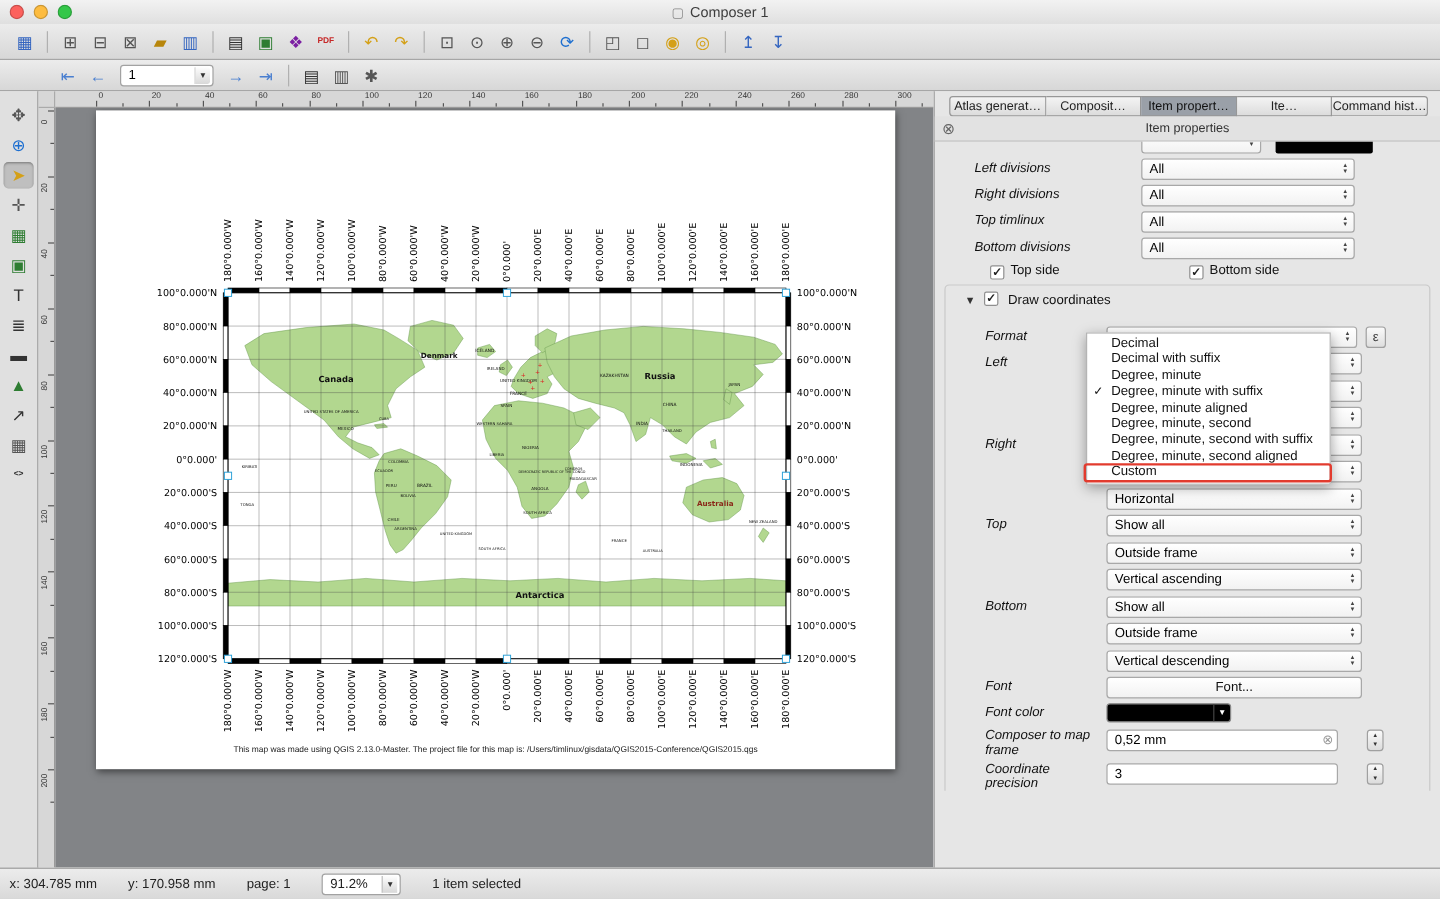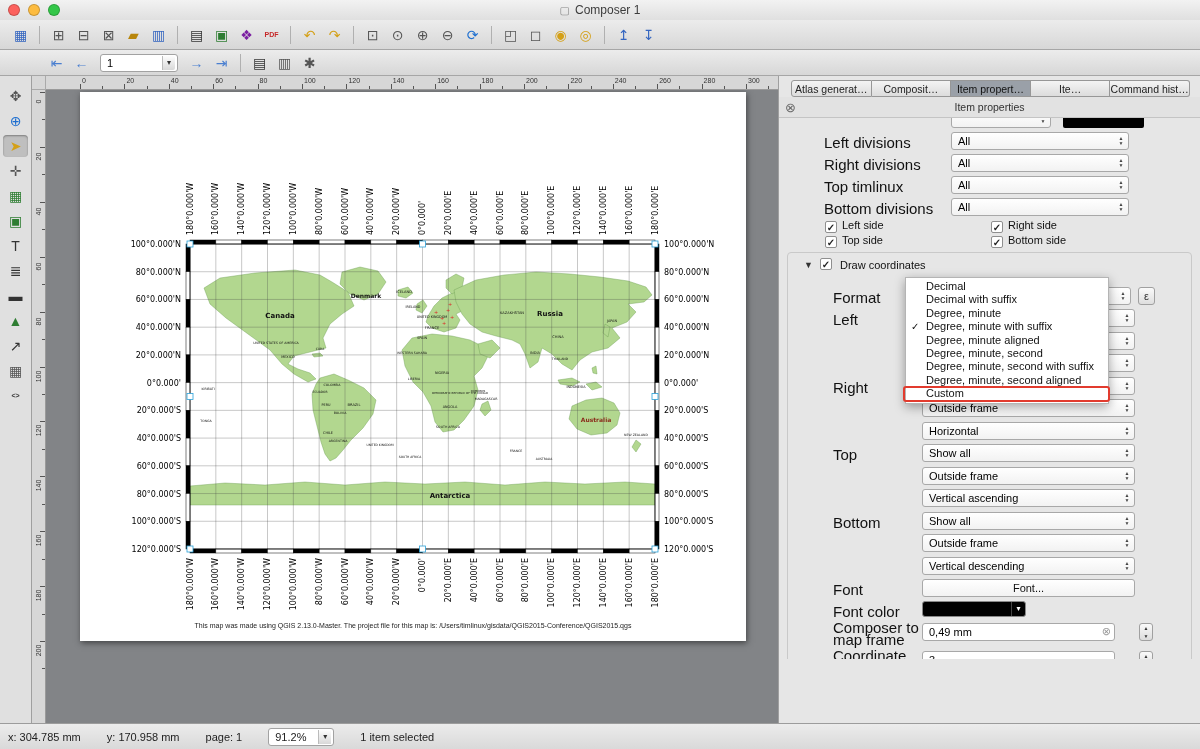--- a/index.html
+++ b/index.html
@@ -59,21 +59,21 @@
   .tab.active { background:#9aa0a8; color:#111; }
   .panel-header { position:relative; height:21px; line-height:21px; text-align:center; font-size:10.5px; color:#333;
     background:#e2e2e2; border-bottom:1px solid #c4c4c4; }
   .panel-close { position:absolute; left:6px; top:0; font-size:13px; color:#666; cursor:default; }
   .item-title { height:19px; line-height:18px; padding-left:10px; font-size:12px; font-weight:bold; color:#111;
     border-bottom:1px solid #c0c0c0; }
   .panel-body { position:relative; height:541px; overflow:hidden; }
 
   .prow { position:relative; height:22px; }
   .prow.cb { height:15px; }
-  .plabel { position:absolute; left:45px; top:4px; font-size:15px; color:#111; }
+  .plabel { position:absolute; left:33px; top:4px; font-size:11px; color:#111;font-style:italic; }
   .plabel.wrap { top:1px; width:94px; line-height:12px; }
   .combo, .pbtn, .pinput { position:absolute; height:18px; top:2px; background:linear-gradient(#ffffff,#f2f2f2);
     border:1px solid #a8a8a8; border-radius:3px; font-size:11px; }
   .combo { padding:2px 16px 0 6px; white-space:nowrap; overflow:hidden; }
   .combo.div { left:172px; right:71px; }
   .combo.grp { left:134px; right:56px; }
   .spin { position:absolute; right:2px; top:1px; width:10px; height:14px; font-size:5px; line-height:5px;
     color:#444; text-align:center; padding-top:2px; }
   .eps-btn { position:absolute; right:38px; top:2px; width:17px; height:18px; border:1px solid #a0a0a0; border-radius:3px;
     background:linear-gradient(#fafafa,#dedede); text-align:center; font-size:11px; line-height:17px; color:#333; }
@@ -548,24 +548,20 @@
               <span class="plabel">Top timlinux</span>
               <div class="combo div"><span>All</span><span class="spin">▲<br>▼</span></div>
             </div>
             <div class="prow">
               <span class="plabel">Bottom divisions</span>
               <div class="combo div"><span>All</span><span class="spin">▲<br>▼</span></div>
             </div>
           </div>
         <div id="side-rows">
             <div class="prow cb">
-              <span class="cb-item" style="left: 46px;"><span class="cbox">✓</span><span>Left side</span></span>
-              <span class="cb-item" style="left: 212px;"><span class="cbox">✓</span><span>Right side</span></span>
-            </div>
-            <div class="prow cb">
               <span class="cb-item" style="left: 46px;"><span class="cbox">✓</span><span>Top side</span></span>
               <span class="cb-item" style="left: 212px;"><span class="cbox">✓</span><span>Bottom side</span></span>
             </div>
           </div>
 
         <div class="section-box">
           <div class="draw-header">
             <span class="disc">▼</span>
             <span class="cbox">✓</span>
             <span class="dlabel">Draw coordinates</span>
@@ -630,21 +626,21 @@
           <div class="prow">
             <span class="plabel">Font color</span>
             <div class="swatch-btn">
               <span class="arr">▾</span>
             </div>
           </div>
 
           <div class="prow tall">
             <span class="plabel wrap">Composer to map frame</span>
             <div class="pinput">
-              <span>0,49 mm</span>
+              <span>0,52 mm</span>
               <span class="clearx">⊗</span>
             </div>
             <div class="spinbox">▲<br>▼</div>
           </div>
 
           <div class="prow tall">
             <span class="plabel wrap">Coordinate precision</span>
             <div class="pinput">
               <span>3</span>
             </div>

